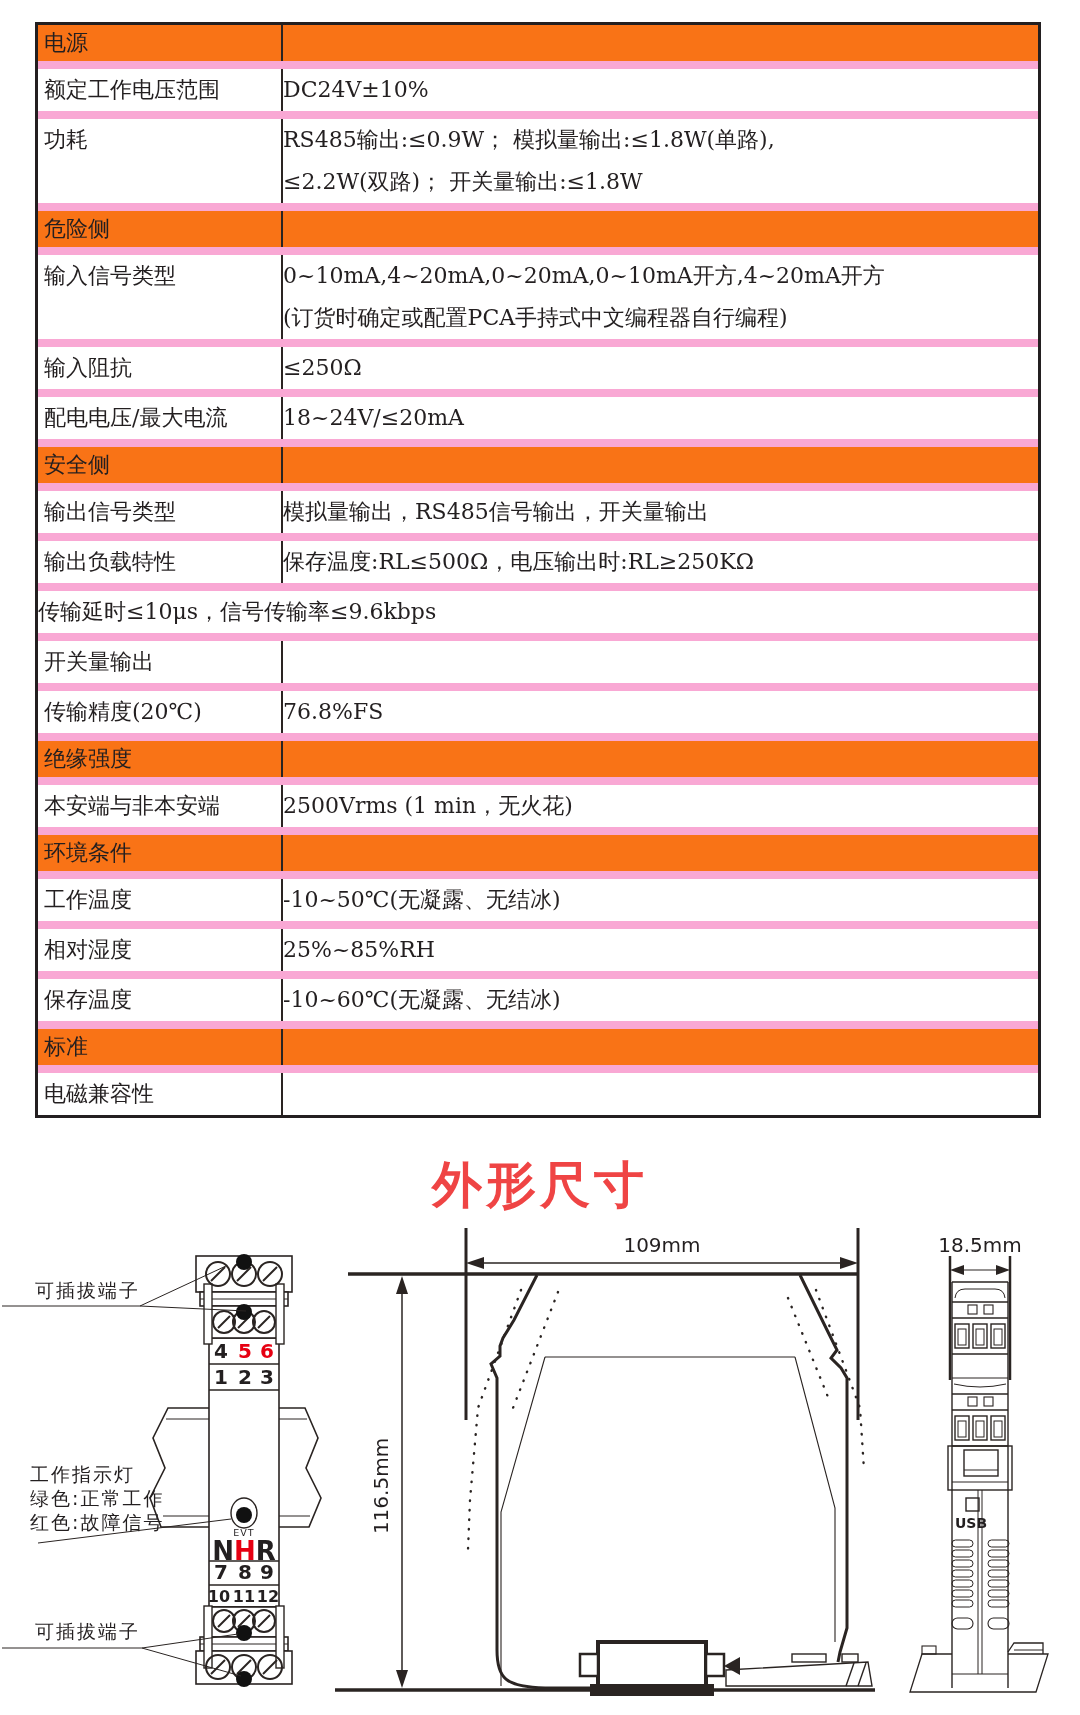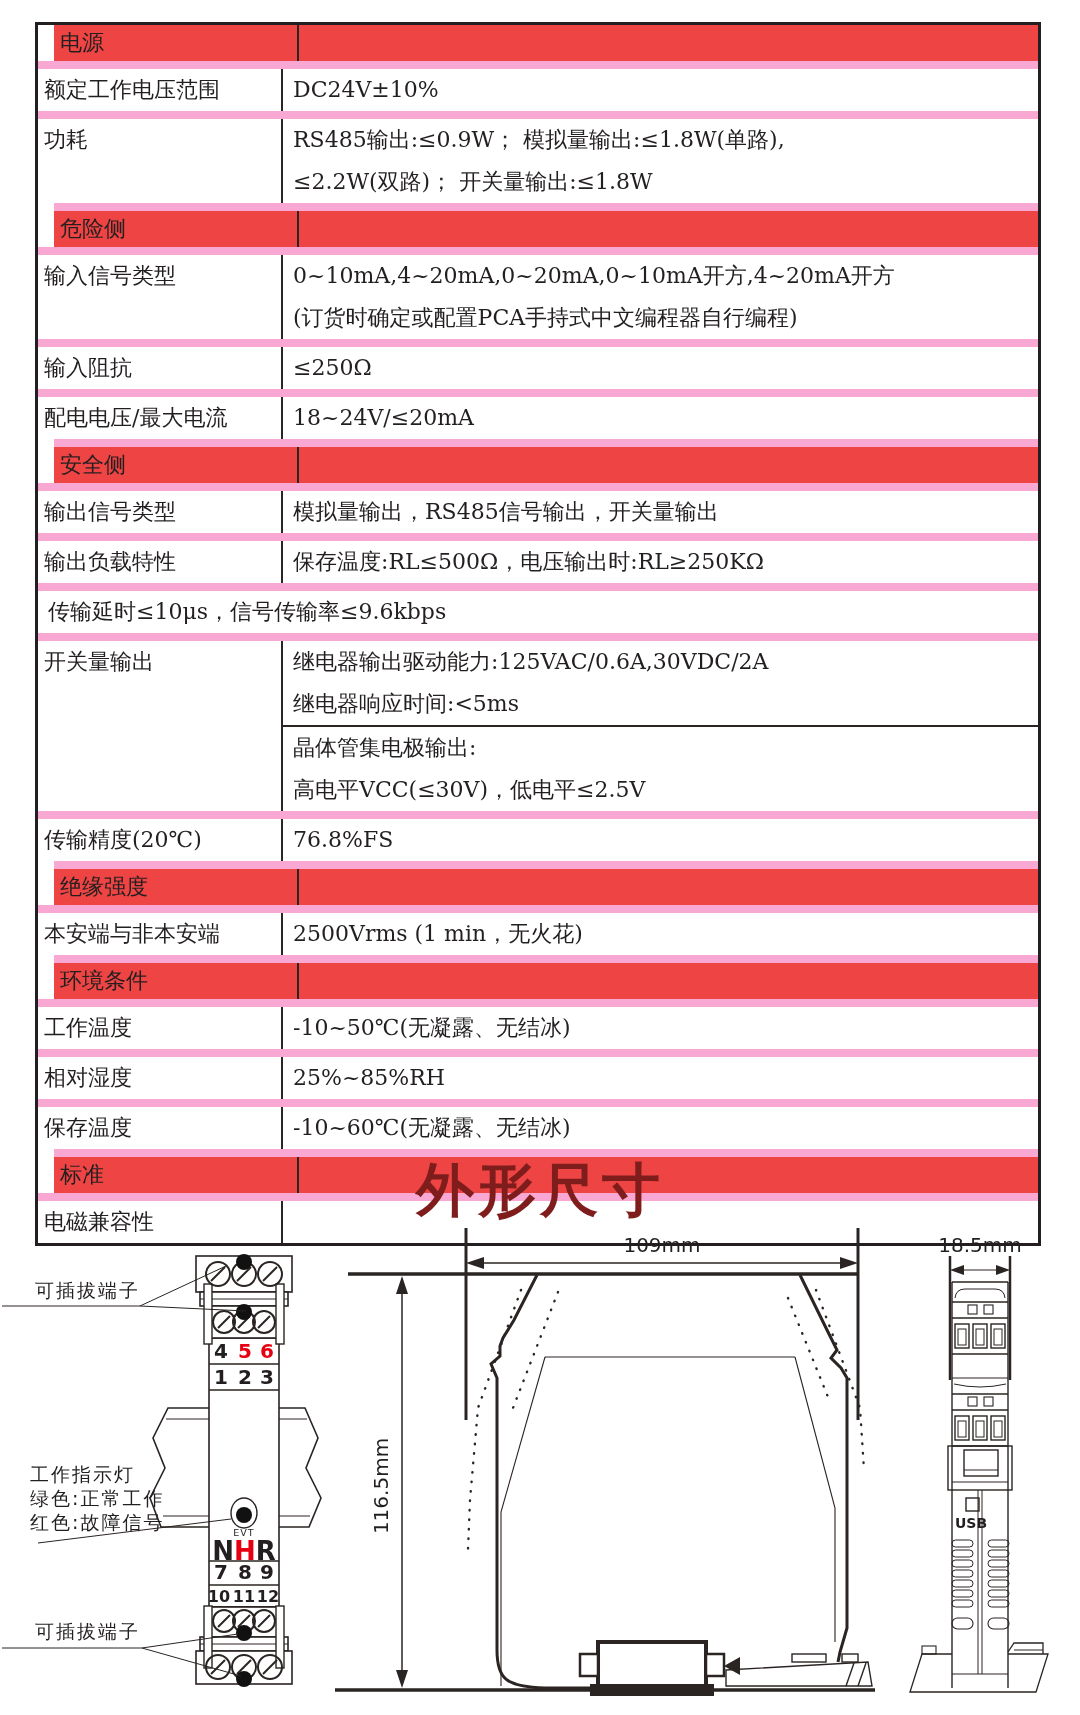--- a/index.html
+++ b/index.html
@@ -3,33 +3,33 @@
 <meta charset="utf-8">
 <style>
   html,body{margin:0;padding:0;}
   body{width:1080px;height:1715px;position:relative;background:#fff;color:#231f20;
        font-family:"DejaVu Serif","Liberation Serif",serif;overflow:hidden;}
   
   .spec-table{position:absolute;left:35px;top:22px;width:1000px;
               border:3.5px solid #231f20;background:#fff;font-size:22px;}
   .t-row{display:flex;border-top:8px solid #f9a8d4;}
   .t-row:first-child{border-top:none;}
-  .t-row.section{background:#ef4444;margin-left:16px;}
+  .t-row.section{background:#f97316;}
   .cell{line-height:42px;white-space:pre-line;}
   .t-row.section .cell{line-height:36px;}
   .cell.label{flex:0 0 245px;width:245px;border-right:2px solid #2a2422;
               padding-left:6px;box-sizing:border-box;}
-  .cell.value{flex:1;padding-left:10px;}
+  .cell.value{flex:1;}
   .value-stack{flex:1;display:flex;flex-direction:column;}
   .value-stack .cell.value{padding-left:10px;}
   .value-stack .sub{border-top:2px solid #2a2422;}
   
   .outline-title{position:absolute;top:1152px;left:0;width:1080px;text-align:center;
                  font-family:"DejaVu Sans","Liberation Sans",sans-serif;
-                 font-weight:bold;font-size:58px;letter-spacing:4px;color:#7f1d1d;}
+                 font-weight:bold;font-size:50px;letter-spacing:4px;color:#ef4444;}
   svg.drawing{position:absolute;left:0;top:0;}
   svg text{font-family:"DejaVu Sans","Liberation Sans",sans-serif;fill:#231f20;}
   .dim{font-size:20px;}
   .callout{font-size:19px;letter-spacing:2px;}
   .num{font-size:20px;font-weight:bold;}
   .num-sm{font-size:16px;font-weight:bold;}
   .red{fill:#e60012;}
   .evt{font-size:9.5px;letter-spacing:1px;}
   .brand{font-size:26px;font-weight:bold;}
   .usb{font-size:14px;font-weight:bold;}
@@ -78,26 +78,20 @@
     </div>
   <div class="t-row">
       <div class="cell label">输出负载特性</div>
       <div class="cell value">保存温度:RL≤500Ω，电压输出时:RL≥250KΩ</div>
     </div>
   <div class="t-row">
       <div class="cell value">传输延时≤10μs，信号传输率≤9.6kbps</div>
     </div>
   <div class="t-row">
     <div class="cell label">开关量输出</div>
-    <div class="value-stack">
-      <div class="cell value">继电器输出驱动能力:125VAC/0.6A,30VDC/2A
-继电器响应时间:&lt;5ms</div>
-      <div class="cell value sub">晶体管集电极输出:
-高电平VCC(≤30V)，低电平≤2.5V</div>
-    </div>
   </div>
   <div class="t-row">
       <div class="cell label">传输精度(20℃)</div>
       <div class="cell value">76.8%FS</div>
     </div>
   <div class="t-row section">
       <div class="cell label">绝缘强度</div>
       <div class="cell value"></div>
     </div>
   <div class="t-row">

